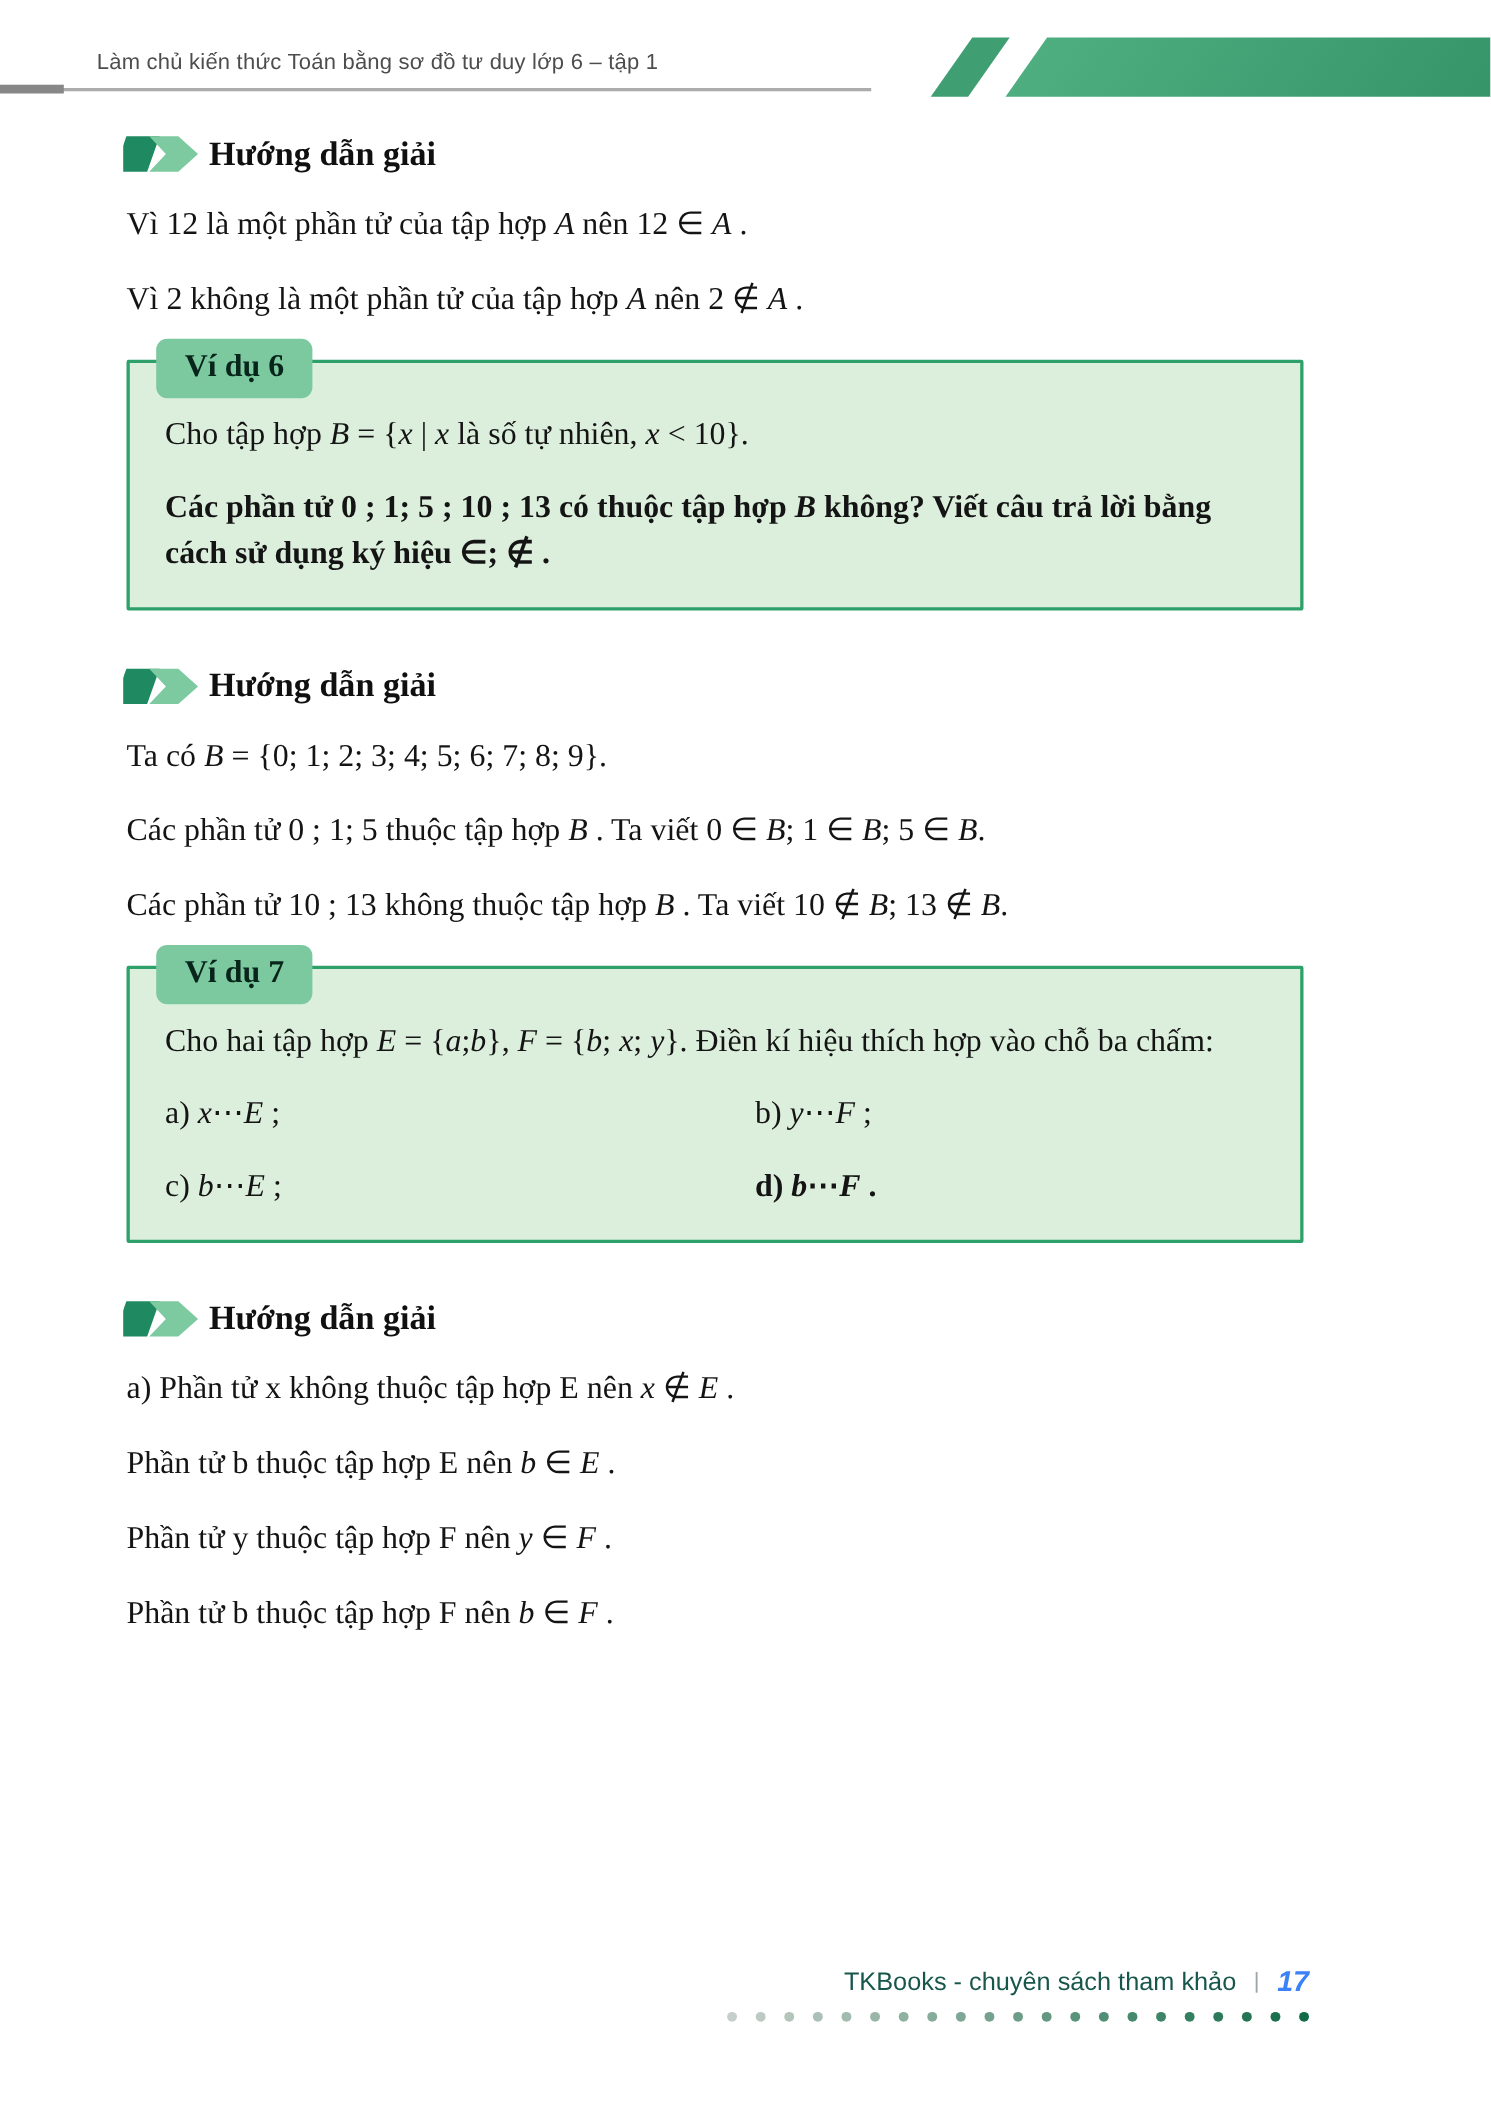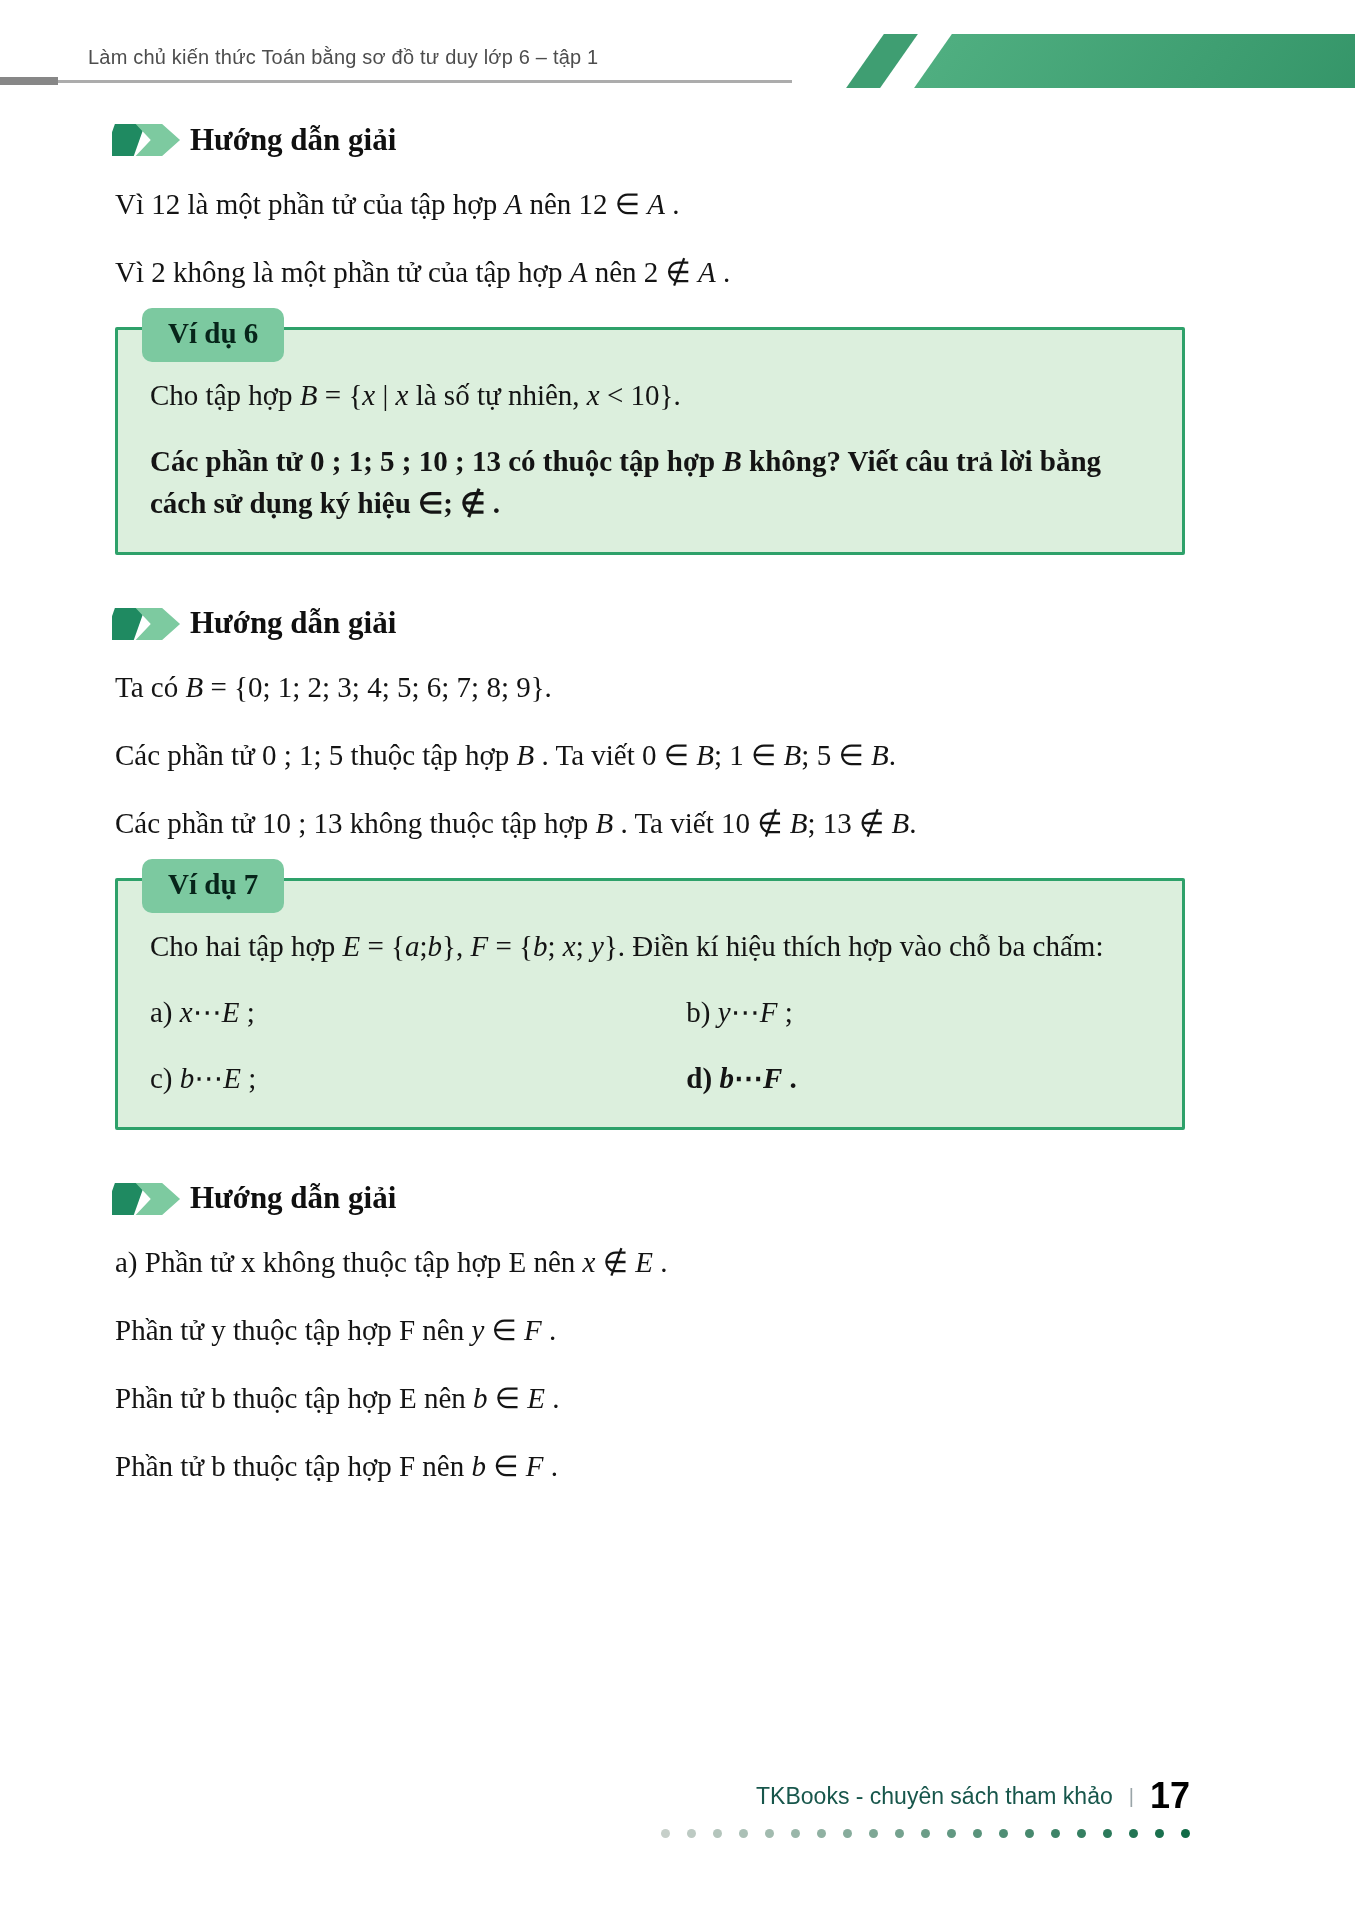--- a/index.html
+++ b/index.html
@@ -128,21 +128,21 @@
     font-family: "Liberation Sans", sans-serif;
   }
   .footer-line {
     display: flex;
     align-items: center;
     justify-content: flex-end;
     gap: 16px;
   }
   .imprint { font-size: 23px; color: #17564b; }
   .separator { font-size: 20px; color: #9aa5a8; }
-  .page-number { font-size: 36px; font-weight: bold; color: #000000; }
+  .page-number { font-size: 26px; font-weight: bold; color: #3b82f6; font-style: italic; }
   .dots {
     margin-top: 12px;
     display: flex;
     justify-content: flex-end;
     gap: 17px;
   }
   .dot { width: 9px; height: 9px; border-radius: 50%; }
 </style>
 </head>
 <body>
@@ -202,22 +202,22 @@
 
     <div class="solution-heading">
       <svg class="heading-icon" width="70" height="34" viewBox="0 0 72 36" aria-hidden="true">
         <polygon points="2,1 34,1 22,35 -10,35" fill="#1f8a61"></polygon>
         <polygon points="24,1 52,1 71,18 52,35 24,35 40,18" fill="#7dcaa0"></polygon>
       </svg>
       <span class="txt">Hướng dẫn giải</span>
     </div>
 
     <p class="para"><span>a) Phần tử x không thuộc tập hợp E nên </span><span class="math">x</span><span> ∉ </span><span class="math">E</span><span> .</span></p>
+    <p class="para"><span>Phần tử b thuộc tập hợp E nên </span><span class="math">b</span><span> ∈ </span><span class="math">E</span><span> .</span></p>
     <p class="para"><span>Phần tử y thuộc tập hợp F nên </span><span class="math">y</span><span> ∈ </span><span class="math">F</span><span> .</span></p>
-    <p class="para"><span>Phần tử b thuộc tập hợp E nên </span><span class="math">b</span><span> ∈ </span><span class="math">E</span><span> .</span></p>
     <p class="para"><span>Phần tử b thuộc tập hợp F nên </span><span class="math">b</span><span> ∈ </span><span class="math">F</span><span> .</span></p>
 
   </main>
 
   <footer class="footer">
     <div class="footer-line">
       <span class="imprint">TKBooks - chuyên sách tham khảo</span>
       <span class="separator">|</span>
       <span class="page-number">17</span>
     </div>

